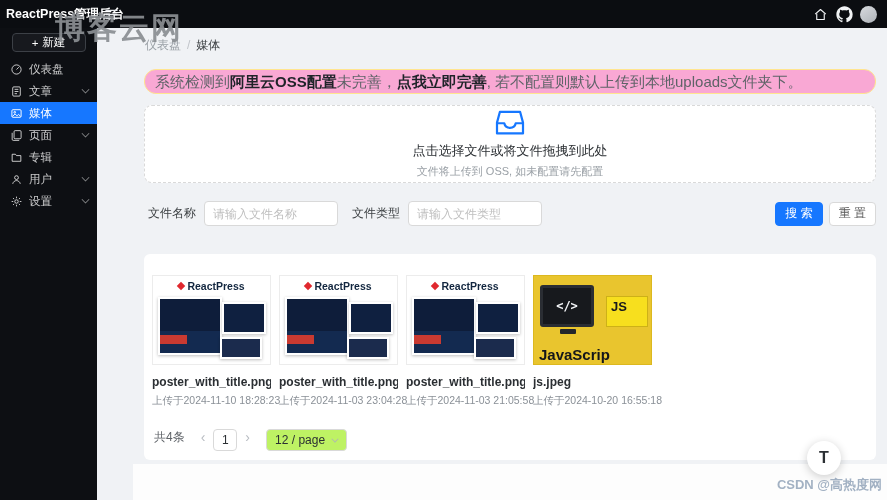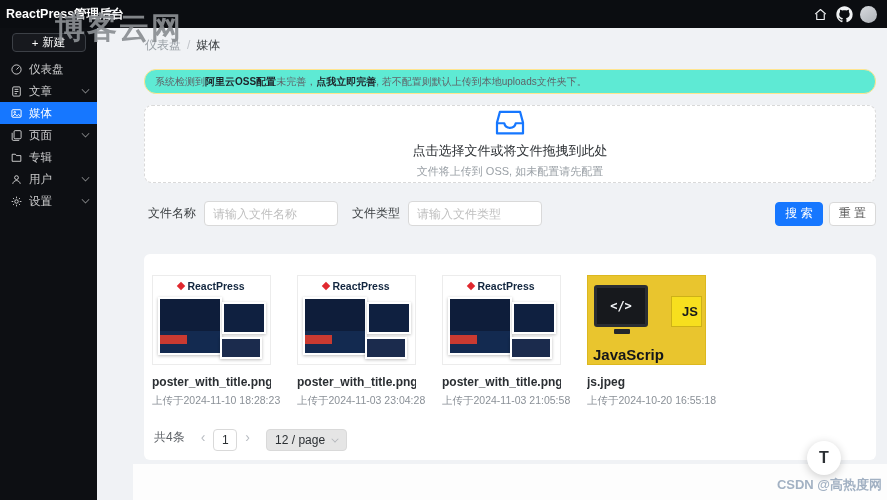--- a/index.html
+++ b/index.html
@@ -25,68 +25,68 @@
   .mi-ic { width:13px; height:13px; display:flex; }
   .mi-ic svg { width:13px; height:13px; }
   .mi-chev { margin-left:auto; width:7px; height:7px; border-right:1.3px solid rgba(255,255,255,.55); border-bottom:1.3px solid rgba(255,255,255,.55); transform:rotate(45deg) scale(.8); margin-top:-3px; }
 
   
   .main { position:absolute; left:97px; top:28px; right:0; bottom:0; background:#f0f2f5;margin-left:36px; }
   .breadcrumb { padding:9px 12px 15px; font-size:12px; color:#9aa0a6; }
   .bc-sep { margin:0 6px; color:#c0c4c9; }
   .bc-cur { color:#3c4043; }
 
-  .alert { margin:0 11px 11px; background:#5eead4; border:1px solid #ffe58f; border-radius:12px; padding:4px 10px; font-size:10px; color:#5f6368; line-height:15px; white-space:nowrap; overflow:hidden; }
+  .alert { margin:0 11px 11px; background:#f9a8d4; border:1px solid #ffe58f; border-radius:12px; padding:4px 10px; font-size:15px; color:#5f6368; line-height:15px; white-space:nowrap; overflow:hidden; }
   .alert b { color:#1f2329; font-weight:700; }
   .alert .link { cursor:pointer; }
 
   .dragger { margin:0 11px; height:78px; background:#fff; border:1px dashed #d9d9d9; border-radius:8px; display:flex; flex-direction:column; align-items:center; justify-content:center; cursor:pointer; }
   .inbox svg { width:32px; height:26px; }
   .dl1 { font-size:13px; color:#2b2f33; margin-top:2px; }
   .dl2 { font-size:11px; color:#9aa0a6; margin-top:4px; }
 
   .filters { margin:18px 11px 0; display:flex; align-items:center; font-size:12px; color:#3c4043; padding-left:4px; }
   .filters label { margin-right:8px;text-align:right; }
   .filters .l2 { margin-left:14px; }
   .filters input { width:134px; height:25px; border:1px solid #d9d9d9; border-radius:4px; padding:0 8px; font-size:12px; color:#333; background:#fff; outline:none; font-family:inherit; }
   .filters input::placeholder { color:#bfbfbf; }
   .fspace { flex:1; }
   .btn { height:24px; padding:0 9px; border-radius:4px; font-size:12px; cursor:pointer; font-family:inherit; }
   .btn-primary { background:var(--accent); border:1px solid var(--accent); color:#fff; }
   .btn-default { background:#fff; border:1px solid #d9d9d9; color:#595959; margin-left:6px; }
 
   .results { position:relative; margin:28px 11px 0; height:206px; background:#fff; border-radius:6px; padding:8px; }
-  .grid { display:flex; gap:26px; margin-top:13px; }
+  .grid { display:flex; gap:8px; margin-top:13px; }
   .mcard { width:119px; cursor:pointer; }
   .thumb { position:relative; width:119px; height:90px; overflow:hidden; background:#fff; border:1px solid #ececec; }
   .mname { font-size:12px; font-weight:700; color:#2b2f33; margin-top:10px; white-space:nowrap; overflow:hidden; }
   .mdate { font-size:10.5px; color:#8a9097; margin-top:5px; white-space:nowrap; }
 
   
   .rp-logo { position:absolute; top:4px; left:0; right:0; display:flex; align-items:center; justify-content:center; gap:3px; font-size:10.5px; font-weight:700; color:#12263f; }
   .rp-star { width:6px; height:6px; background:#e0282e; transform:rotate(45deg); }
   .shot { position:absolute; border:2px solid #fff; box-shadow:0 1px 3px rgba(0,0,0,.25); }
   .shot-a { left:5px; top:21px; width:64px; height:58px; background:linear-gradient(#0e1d3a 0 60%, #132a50 60% 100%); }
   .shot-a::after { content:""; position:absolute; left:0; bottom:9px; width:45%; height:9px; background:#c93a31; }
   .shot-b { right:4px; top:26px; width:44px; height:32px; background:#0f2040; }
   .shot-c { right:8px; top:61px; width:42px; height:22px; background:#1b2b4d; }
 
   
   .thumb.js { background:#e9c52e; border:1px solid #dcb81f; }
   .js-monitor { position:absolute; left:6px; top:9px; width:54px; height:42px; background:#17191d; border:3px solid #2a2d33; border-radius:3px; display:flex; align-items:center; justify-content:center; }
   .js-code { color:#f5f7fa; font-size:12px; font-weight:700; font-family:"DejaVu Sans Mono",monospace; }
   .js-stand { position:absolute; left:26px; top:53px; width:16px; height:5px; background:#23262b; border-radius:1px; }
-  .js-badge { position:absolute; right:3px; top:20px; width:31px; height:31px; background:#f7df1e; border:1px solid #cdb117; display:flex; align-items:center; justify-content:flex-end; padding:2px 3px; font-size:13px; font-weight:700; color:#17191d; }
+  .js-badge { position:absolute; right:3px; top:20px; width:31px; height:31px; background:#f7df1e; border:1px solid #cdb117; display:flex; align-items:flex-start; justify-content:flex-end; padding:2px 20px; font-size:13px; font-weight:700; color:#17191d; }
   .js-caption { position:absolute; left:5px; bottom:1px; font-size:15px; font-weight:700; color:#14161a; white-space:nowrap; }
 
   .pager { position:absolute; left:10px; right:10px; bottom:9px; display:flex; align-items:flex-start; font-size:12px; color:#5f6368; }
   .total { margin-right:10px; }
   .pg-arrow { color:#b8bcc2; font-size:14px; padding:0 6px; cursor:pointer; }
   .pg-num { width:24px; height:22px; border:1px solid #d9d9d9; border-radius:4px; background:#fff; display:flex; align-items:center; justify-content:center; color:#2b2f33; margin:0 2px; cursor:pointer; }
-  .pg-size { height:22px; border:1px solid #d9d9d9; border-radius:4px; background:#e5e5e5; display:flex; align-items:center; gap:7px; padding:0 8px; margin-left:10px; color:#2b2f33; cursor:pointer; }
+  .pg-size { height:22px; border:1px solid #d9d9d9; border-radius:4px; background:#bef264; display:flex; align-items:center; gap:7px; padding:0 8px; margin-left:10px; color:#2b2f33; cursor:pointer; }
   .caret { width:6px; height:6px; border-right:1.3px solid #b0b3b8; border-bottom:1.3px solid #b0b3b8; transform:rotate(45deg) scale(.85); margin-top:-3px; }
 
   .footer-strip { position:absolute; left:0; right:0; bottom:0; height:36px; background:#fdfdfd; }
 
   
   .fab { position:absolute; left:807px; top:441px; width:34px; height:34px; border-radius:50%; background:#fff; box-shadow:0 2px 10px rgba(0,0,0,.2); display:flex; align-items:center; justify-content:center; font-size:16px; font-weight:700; color:#2b2f33; z-index:8; cursor:pointer; }
   .wm-top { position:absolute; left:55px; top:8px; font-size:30px; font-weight:700; color:#8b8f93; opacity:.92; letter-spacing:2px; z-index:9; pointer-events:none; }
   .wm-bottom { position:absolute; right:5px; bottom:6px; font-size:13px; font-weight:600; color:rgba(106,130,160,.62); z-index:9; pointer-events:none; }
 </style>
 </head>

